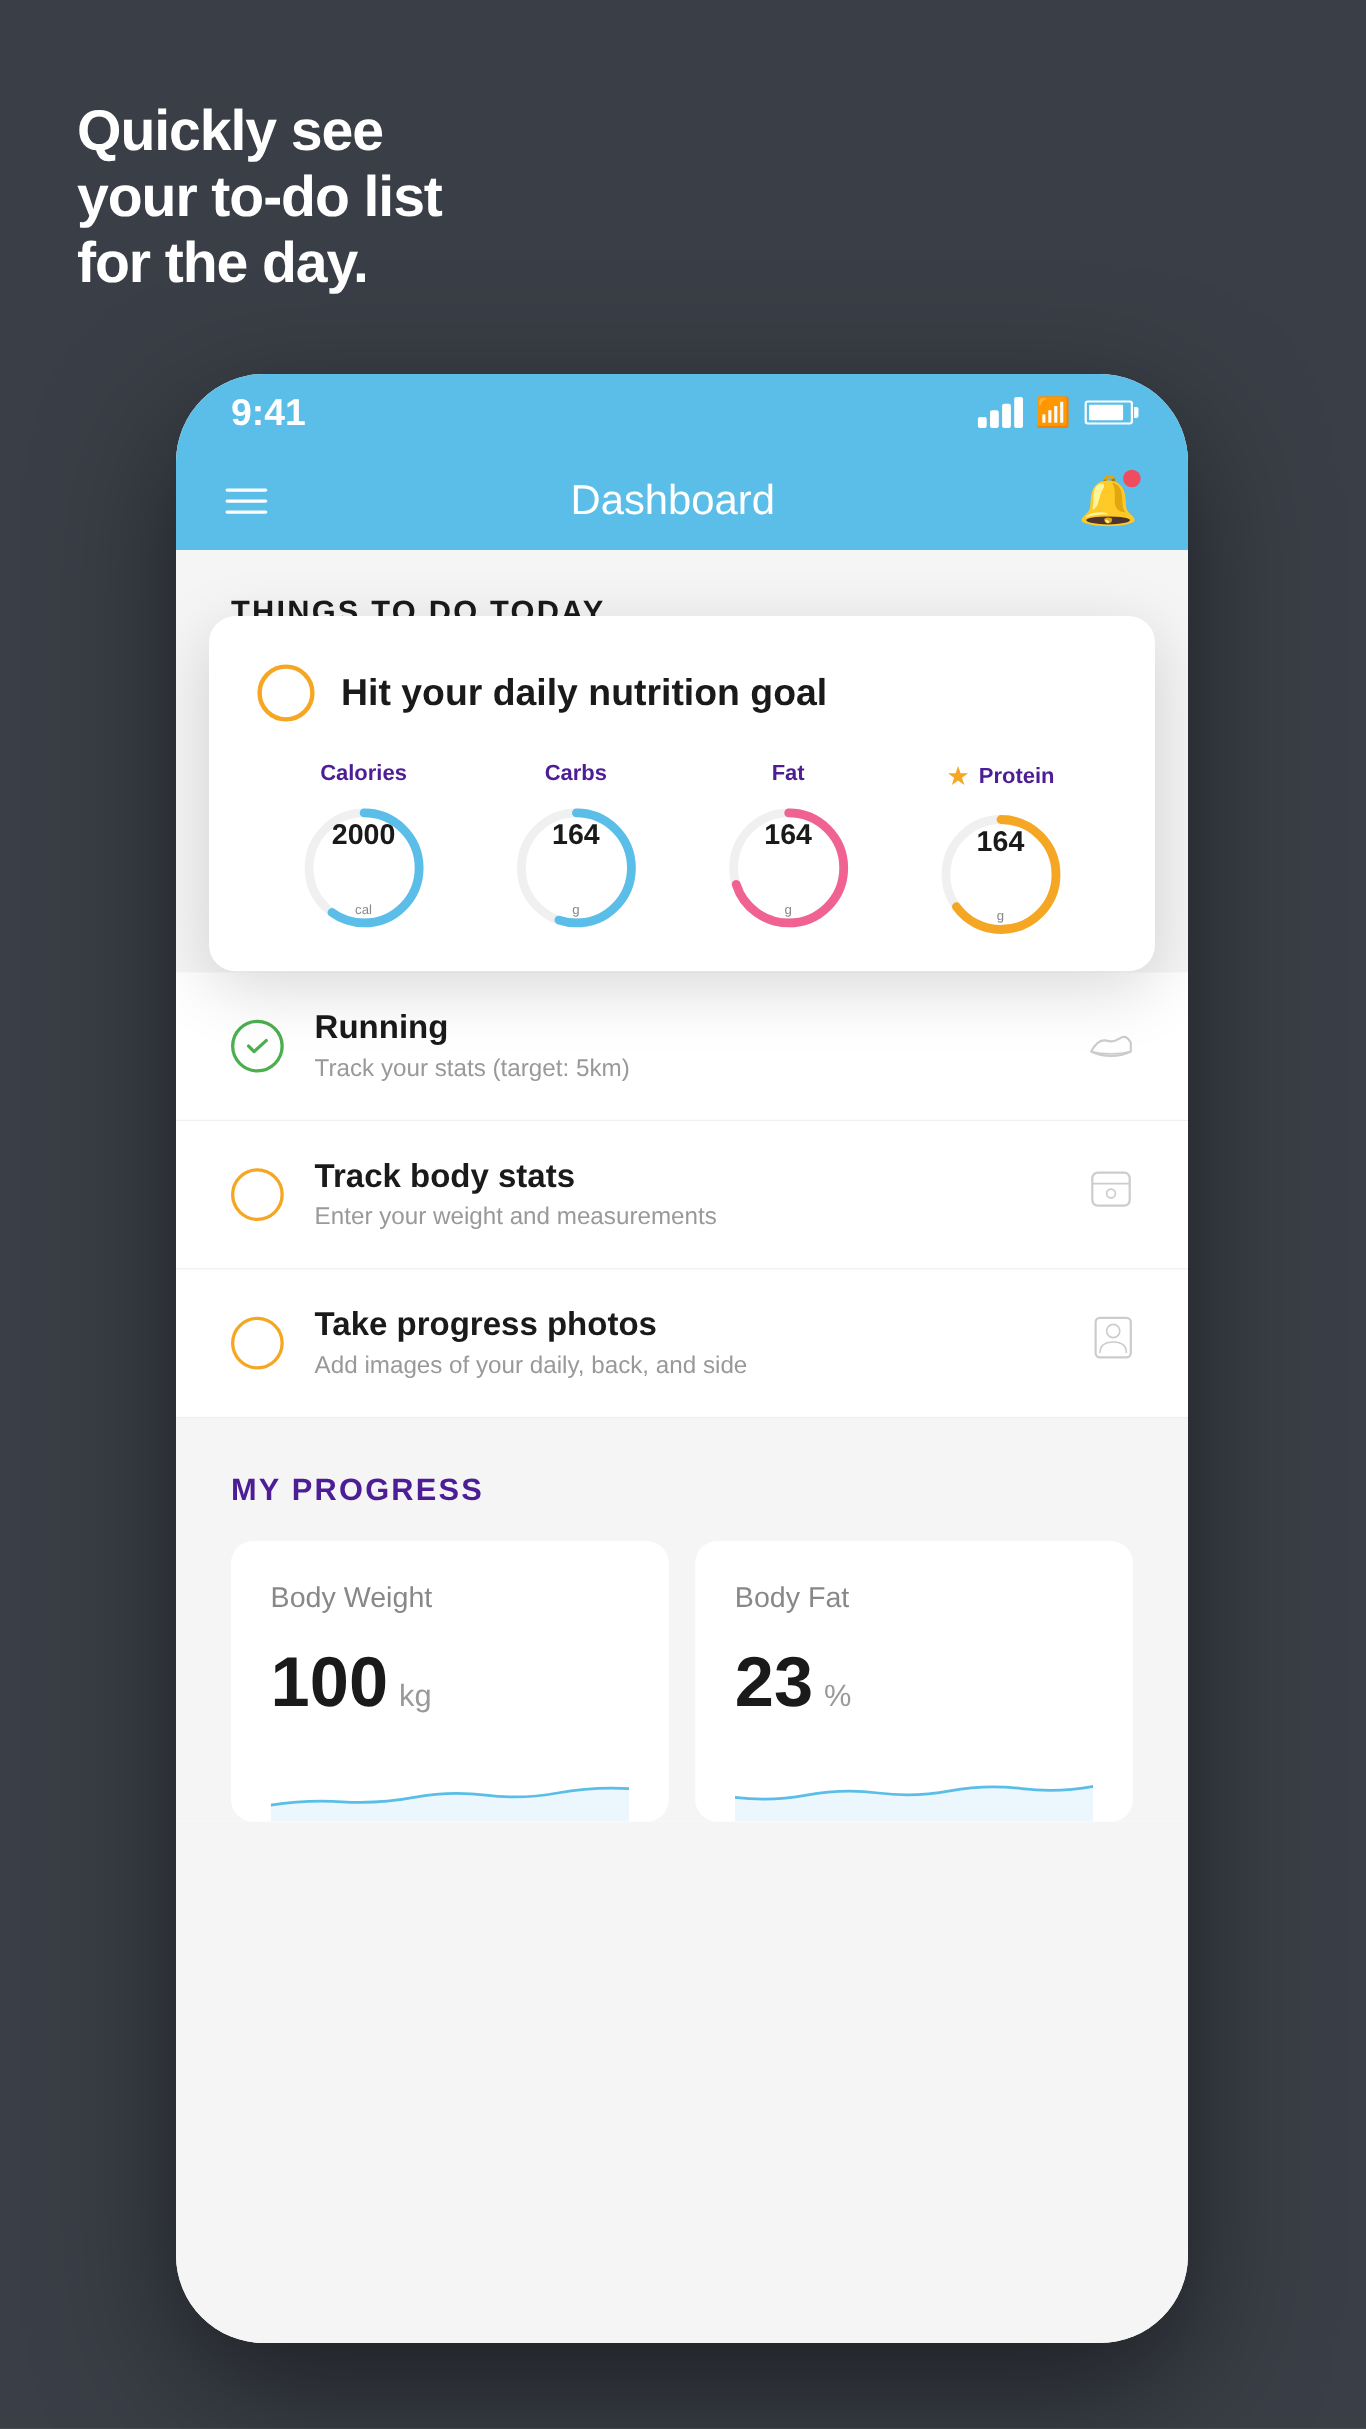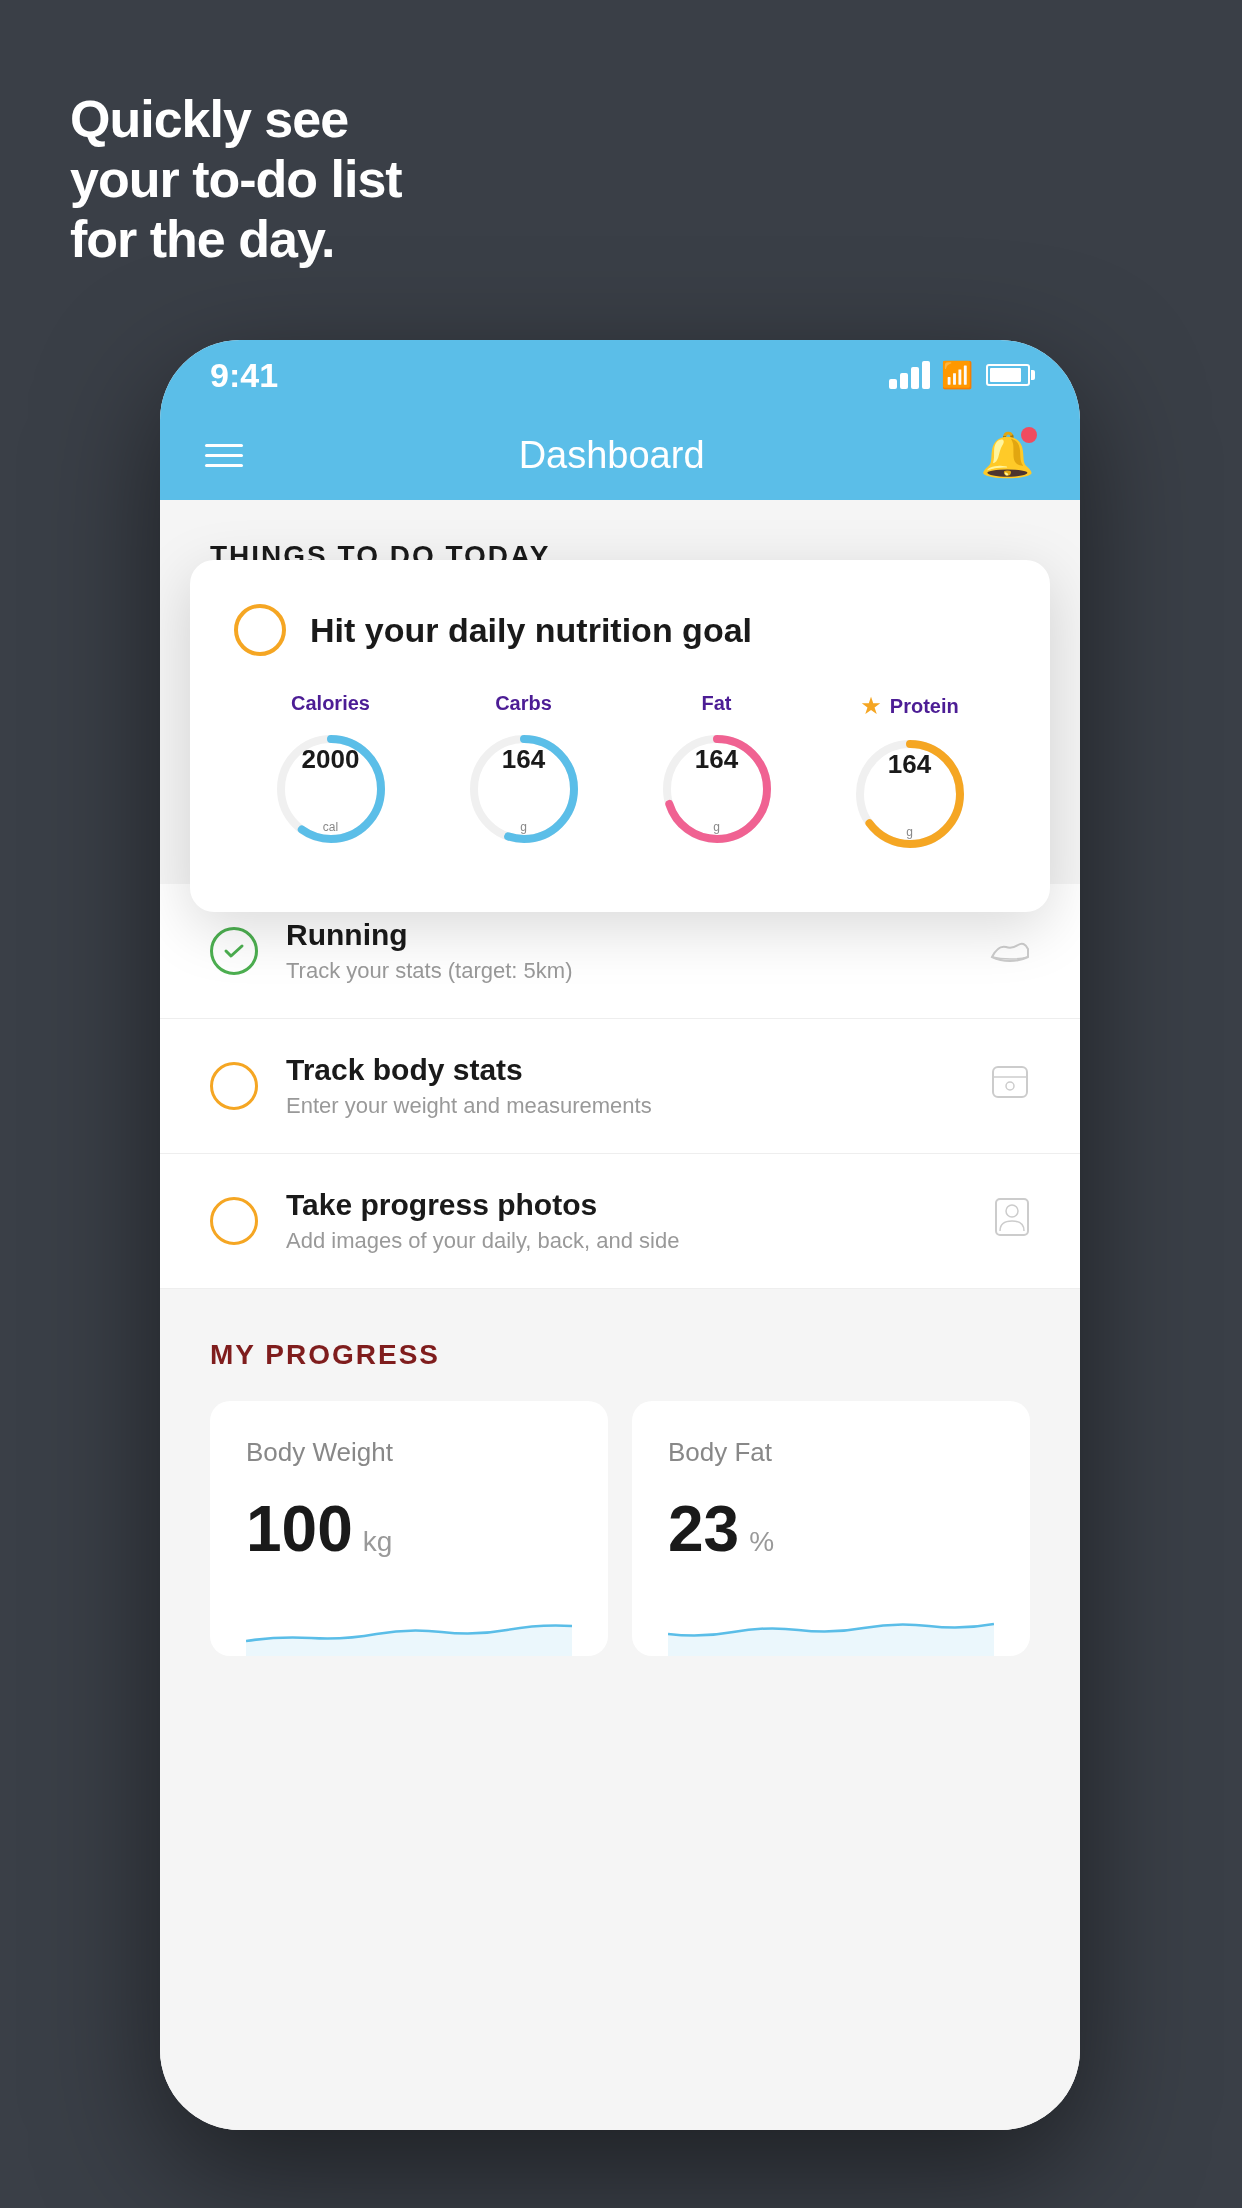--- a/index.html
+++ b/index.html
@@ -173,21 +173,21 @@
     }
 
     
     .floating-card {
       position: absolute;
       top: 60px;
       left: 30px;
       right: 30px;
       background: white;
       border-radius: 24px;
-      padding: 44px 44px 58px;
+      padding: 44px 44px 28px;
       box-shadow: 0 16px 60px rgba(0,0,0,0.15);
       z-index: 10;
     }
     .card-title-row {
       display: flex;
       align-items: center;
       gap: 24px;
       margin-bottom: 36px;
     }
     .circle-check-yellow {
@@ -307,21 +307,21 @@
     }
 
     
     .progress-section {
       padding: 50px 50px 0;
       background: #f5f5f5;
     }
     .progress-title {
       font-size: 28px;
       font-weight: 800;
-      color: #7f1d1d;
+      color: #4c1d95;
       letter-spacing: 2px;
       text-transform: uppercase;
       margin-bottom: 30px;
     }
     .progress-cards {
       display: flex;
       gap: 24px;
     }
     .progress-card {
       flex: 1;

